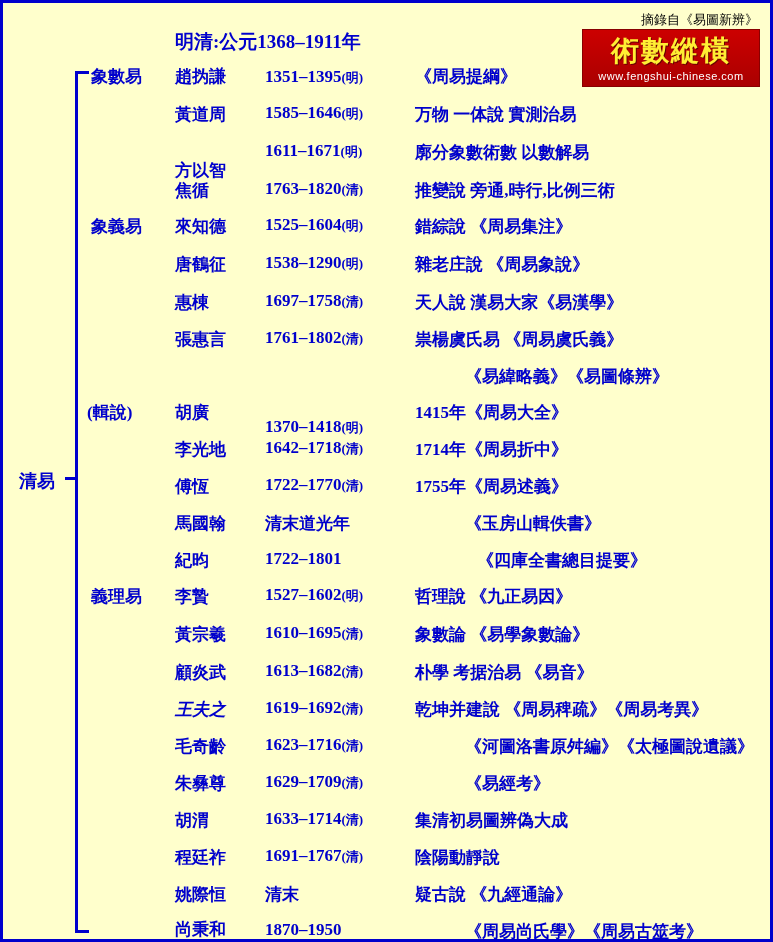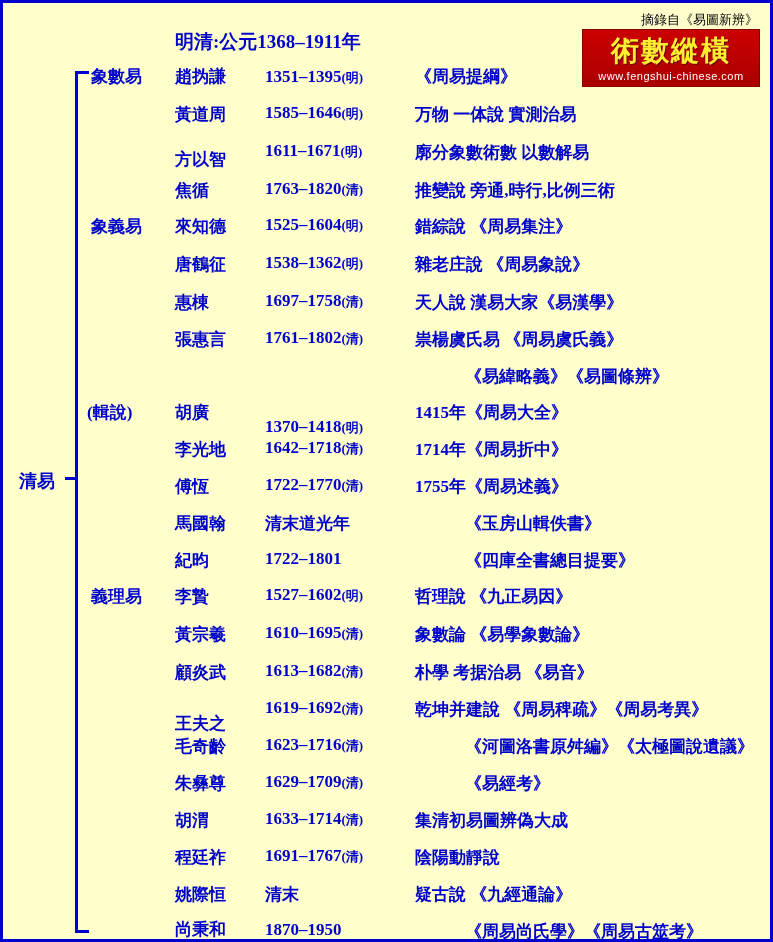--- a/index.html
+++ b/index.html
@@ -144,37 +144,37 @@
         <span class="cell c-name" style="top: 2px;">趙㧑謙</span>
         <span class="cell c-dates" style="top: 4px;"><span>1351–1395</span><span class="dyn">(明)</span></span>
         <span class="cell c-note" style="top: 2px;">《周易提綱》</span>
       </div>
       <div class="row" style="top: 98px;">
         <span class="cell c-name" style="top: 2px;">黃道周</span>
         <span class="cell c-dates" style="top: 2px;"><span>1585–1646</span><span class="dyn">(明)</span></span>
         <span class="cell c-note" style="top: 2px;">万物 一体說 實測治易</span>
       </div>
       <div class="row" style="top: 136px;">
-        <span class="cell c-name" style="top: 9px; font-family: Liberation Serif, serif;">方以智</span>
+        <span class="cell c-name" style="top: 20px; font-family: Liberation Serif, serif;">方以智</span>
         <span class="cell c-dates" style="top: 2px;"><span>1611–1671</span><span class="dyn">(明)</span></span>
         <span class="cell c-note" style="top: 2px;">廓分象數術數 以數解易</span>
       </div>
       <div class="row" style="top: 174px;">
         <span class="cell c-name" style="top: 2px;">焦循</span>
         <span class="cell c-dates" style="top: 2px;"><span>1763–1820</span><span class="dyn">(清)</span></span>
         <span class="cell c-note" style="top: 2px;">推變說 旁通,時行,比例三術</span>
       </div>
       <div class="row" style="top: 210px;">
         <span class="cell c-name" style="top: 2px;">來知德</span>
         <span class="cell c-dates" style="top: 2px;"><span>1525–1604</span><span class="dyn">(明)</span></span>
         <span class="cell c-note" style="top: 2px;">錯綜說 《周易集注》</span>
       </div>
       <div class="row" style="top: 248px;">
         <span class="cell c-name" style="top: 2px;">唐鶴征</span>
-        <span class="cell c-dates" style="top: 2px;"><span>1538–1362</span><span class="dyn">(明)</span></span>
+        <span class="cell c-dates" style="top: 2px;"><span>1538–1290</span><span class="dyn">(明)</span></span>
         <span class="cell c-note" style="top: 2px;">雜老庄說 《周易象說》</span>
       </div>
       <div class="row" style="top: 286px;">
         <span class="cell c-name" style="top: 2px;">惠棟</span>
         <span class="cell c-dates" style="top: 2px;"><span>1697–1758</span><span class="dyn">(清)</span></span>
         <span class="cell c-note" style="top: 2px;">天人說 漢易大家《易漢學》</span>
       </div>
       <div class="row" style="top: 323px;">
         <span class="cell c-name" style="top: 2px;">張惠言</span>
         <span class="cell c-dates" style="top: 2px;"><span>1761–1802</span><span class="dyn">(清)</span></span>
@@ -201,39 +201,39 @@
         <span class="cell c-note" style="top: 2px;">1755年《周易述義》</span>
       </div>
       <div class="row" style="top: 507px;">
         <span class="cell c-name" style="top: 2px;">馬國翰</span>
         <span class="cell c-dates" style="top: 2px;"><span>清末道光年</span><span class="dyn"></span></span>
         <span class="cell c-note-indent" style="top: 2px;">《玉房山輯佚書》</span>
       </div>
       <div class="row" style="top: 544px;">
         <span class="cell c-name" style="top: 2px;">紀昀</span>
         <span class="cell c-dates" style="top: 2px;"><span>1722–1801</span><span class="dyn"></span></span>
-        <span class="cell c-note-indent" style="top: 2px;">《四庫全書總目提要》</span>
+        <span class="cell c-note-indent" style="top: 2px; margin-left: 12px;">《四庫全書總目提要》</span>
       </div>
       <div class="row" style="top: 580px;">
         <span class="cell c-name" style="top: 2px;">李贄</span>
         <span class="cell c-dates" style="top: 2px;"><span>1527–1602</span><span class="dyn">(明)</span></span>
         <span class="cell c-note" style="top: 2px;">哲理說 《九正易因》</span>
       </div>
       <div class="row" style="top: 618px;">
         <span class="cell c-name" style="top: 2px;">黃宗羲</span>
         <span class="cell c-dates" style="top: 2px;"><span>1610–1695</span><span class="dyn">(清)</span></span>
         <span class="cell c-note" style="top: 2px;">象數論 《易學象數論》</span>
       </div>
       <div class="row" style="top: 656px;">
         <span class="cell c-name" style="top: 2px;">顧炎武</span>
         <span class="cell c-dates" style="top: 2px;"><span>1613–1682</span><span class="dyn">(清)</span></span>
         <span class="cell c-note" style="top: 2px;">朴學 考据治易 《易音》</span>
       </div>
       <div class="row" style="top: 693px;">
-        <span class="cell c-name" style="top: 16px;">王夫之</span>
+        <span class="cell c-name" style="top: 2px; font-style: italic;">王夫之</span>
         <span class="cell c-dates" style="top: 2px;"><span>1619–1692</span><span class="dyn">(清)</span></span>
         <span class="cell c-note" style="top: 2px;">乾坤并建說 《周易稗疏》《周易考異》</span>
       </div>
       <div class="row" style="top: 730px;">
         <span class="cell c-name" style="top: 2px;">毛奇齡</span>
         <span class="cell c-dates" style="top: 2px;"><span>1623–1716</span><span class="dyn">(清)</span></span>
         <span class="cell c-note-indent" style="top: 2px;">《河圖洛書原舛編》《太極圖說遺議》</span>
       </div>
       <div class="row" style="top: 767px;">
         <span class="cell c-name" style="top: 2px;">朱彝尊</span>

